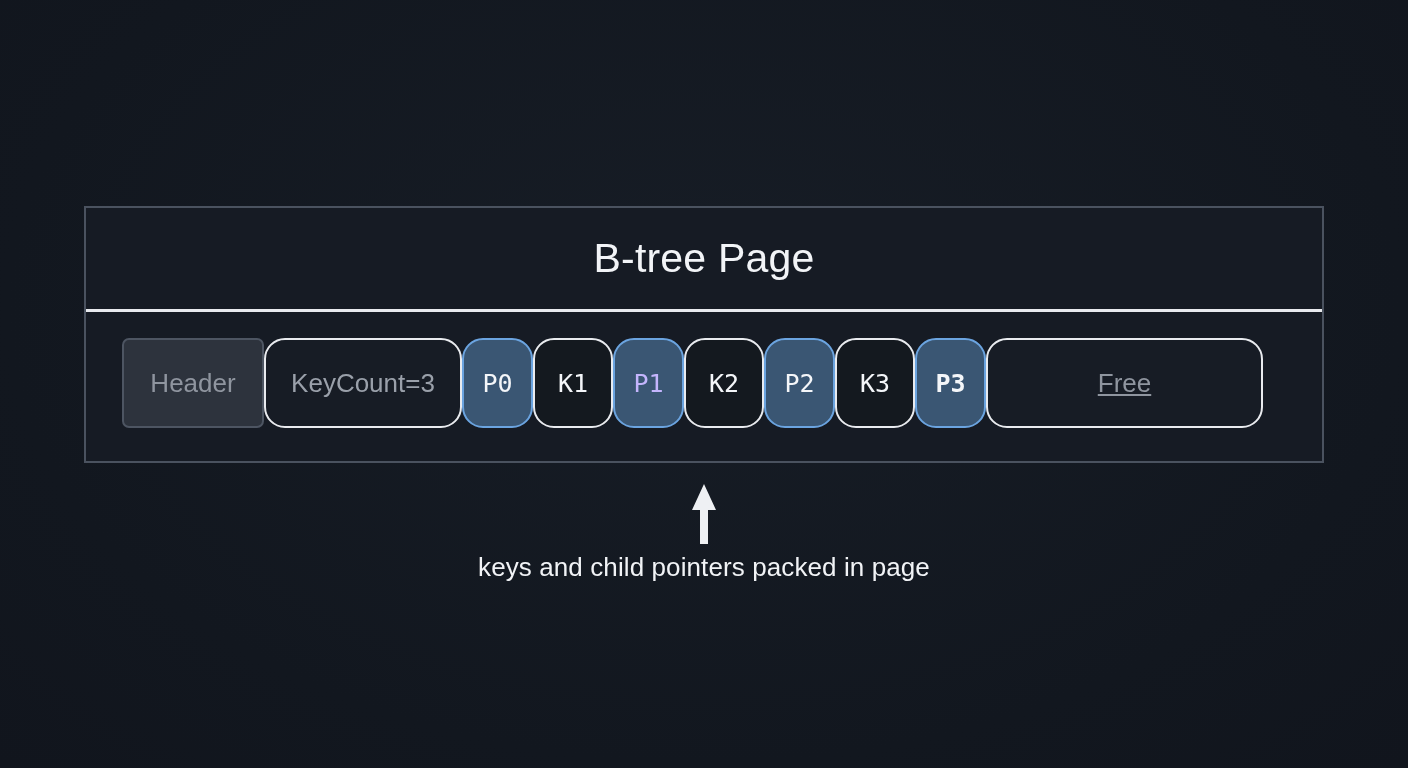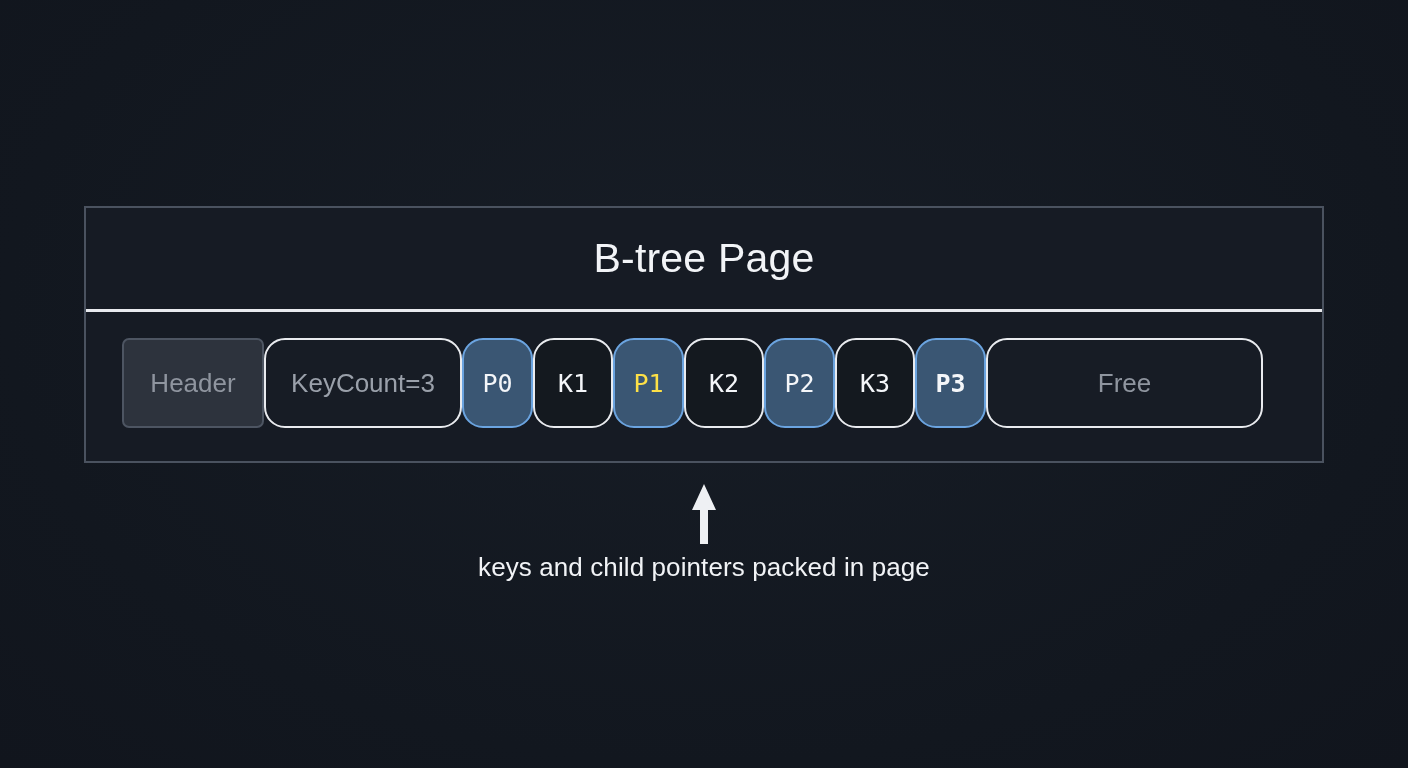--- a/index.html
+++ b/index.html
@@ -165,41 +165,41 @@
       </div>
 
       <div class="cell ptr-cell" style="background: rgb(58, 86, 115); border-color: rgb(107, 164, 224); color: rgb(244, 246, 249);">
         <span>P0</span>
       </div>
 
       <div class="cell key-cell" style="background: rgb(20, 25, 31); border-color: rgb(233, 235, 239); color: rgb(244, 246, 249);">
         <span>K1</span>
       </div>
 
-      <div class="cell ptr-cell" style="background: rgb(58, 86, 115); border-color: rgb(107, 164, 224); color: #fde047;">
+      <div class="cell ptr-cell" style="background: rgb(58, 86, 115); border-color: rgb(107, 164, 224); color: #c4b5fd;">
         <span>P1</span>
       </div>
 
       <div class="cell key-cell" style="background: rgb(20, 25, 31); border-color: rgb(233, 235, 239); color: rgb(244, 246, 249);">
         <span>K2</span>
       </div>
 
       <div class="cell ptr-cell" style="background: rgb(58, 86, 115); border-color: rgb(107, 164, 224); color: rgb(244, 246, 249); align-items: center;">
         <span>P2</span>
       </div>
 
       <div class="cell key-cell" style="background: rgb(20, 25, 31); border-color: rgb(233, 235, 239); color: rgb(244, 246, 249);">
         <span>K3</span>
       </div>
 
       <div class="cell ptr-cell" style="background: rgb(58, 86, 115); border-color: rgb(107, 164, 224); color: rgb(244, 246, 249); font-weight: bold;">
         <span>P3</span>
       </div>
 
-      <div class="cell free-cell" style="background: rgb(23, 28, 37); border-color: rgb(233, 235, 239); color: rgb(143, 149, 159);">
+      <div class="cell free-cell" style="background: rgb(23, 28, 37); border-color: rgb(233, 235, 239); color: rgb(143, 149, 159); text-decoration: underline;">
         <span>Free</span>
       </div>
 
     </div>
   </div>
 
   <svg class="annotation-arrow" viewBox="0 0 30 62">
     <polygon points="15,2 27,28 19,28 19,62 11,62 11,28 3,28" fill="#eef0f3"></polygon>
   </svg>
 

